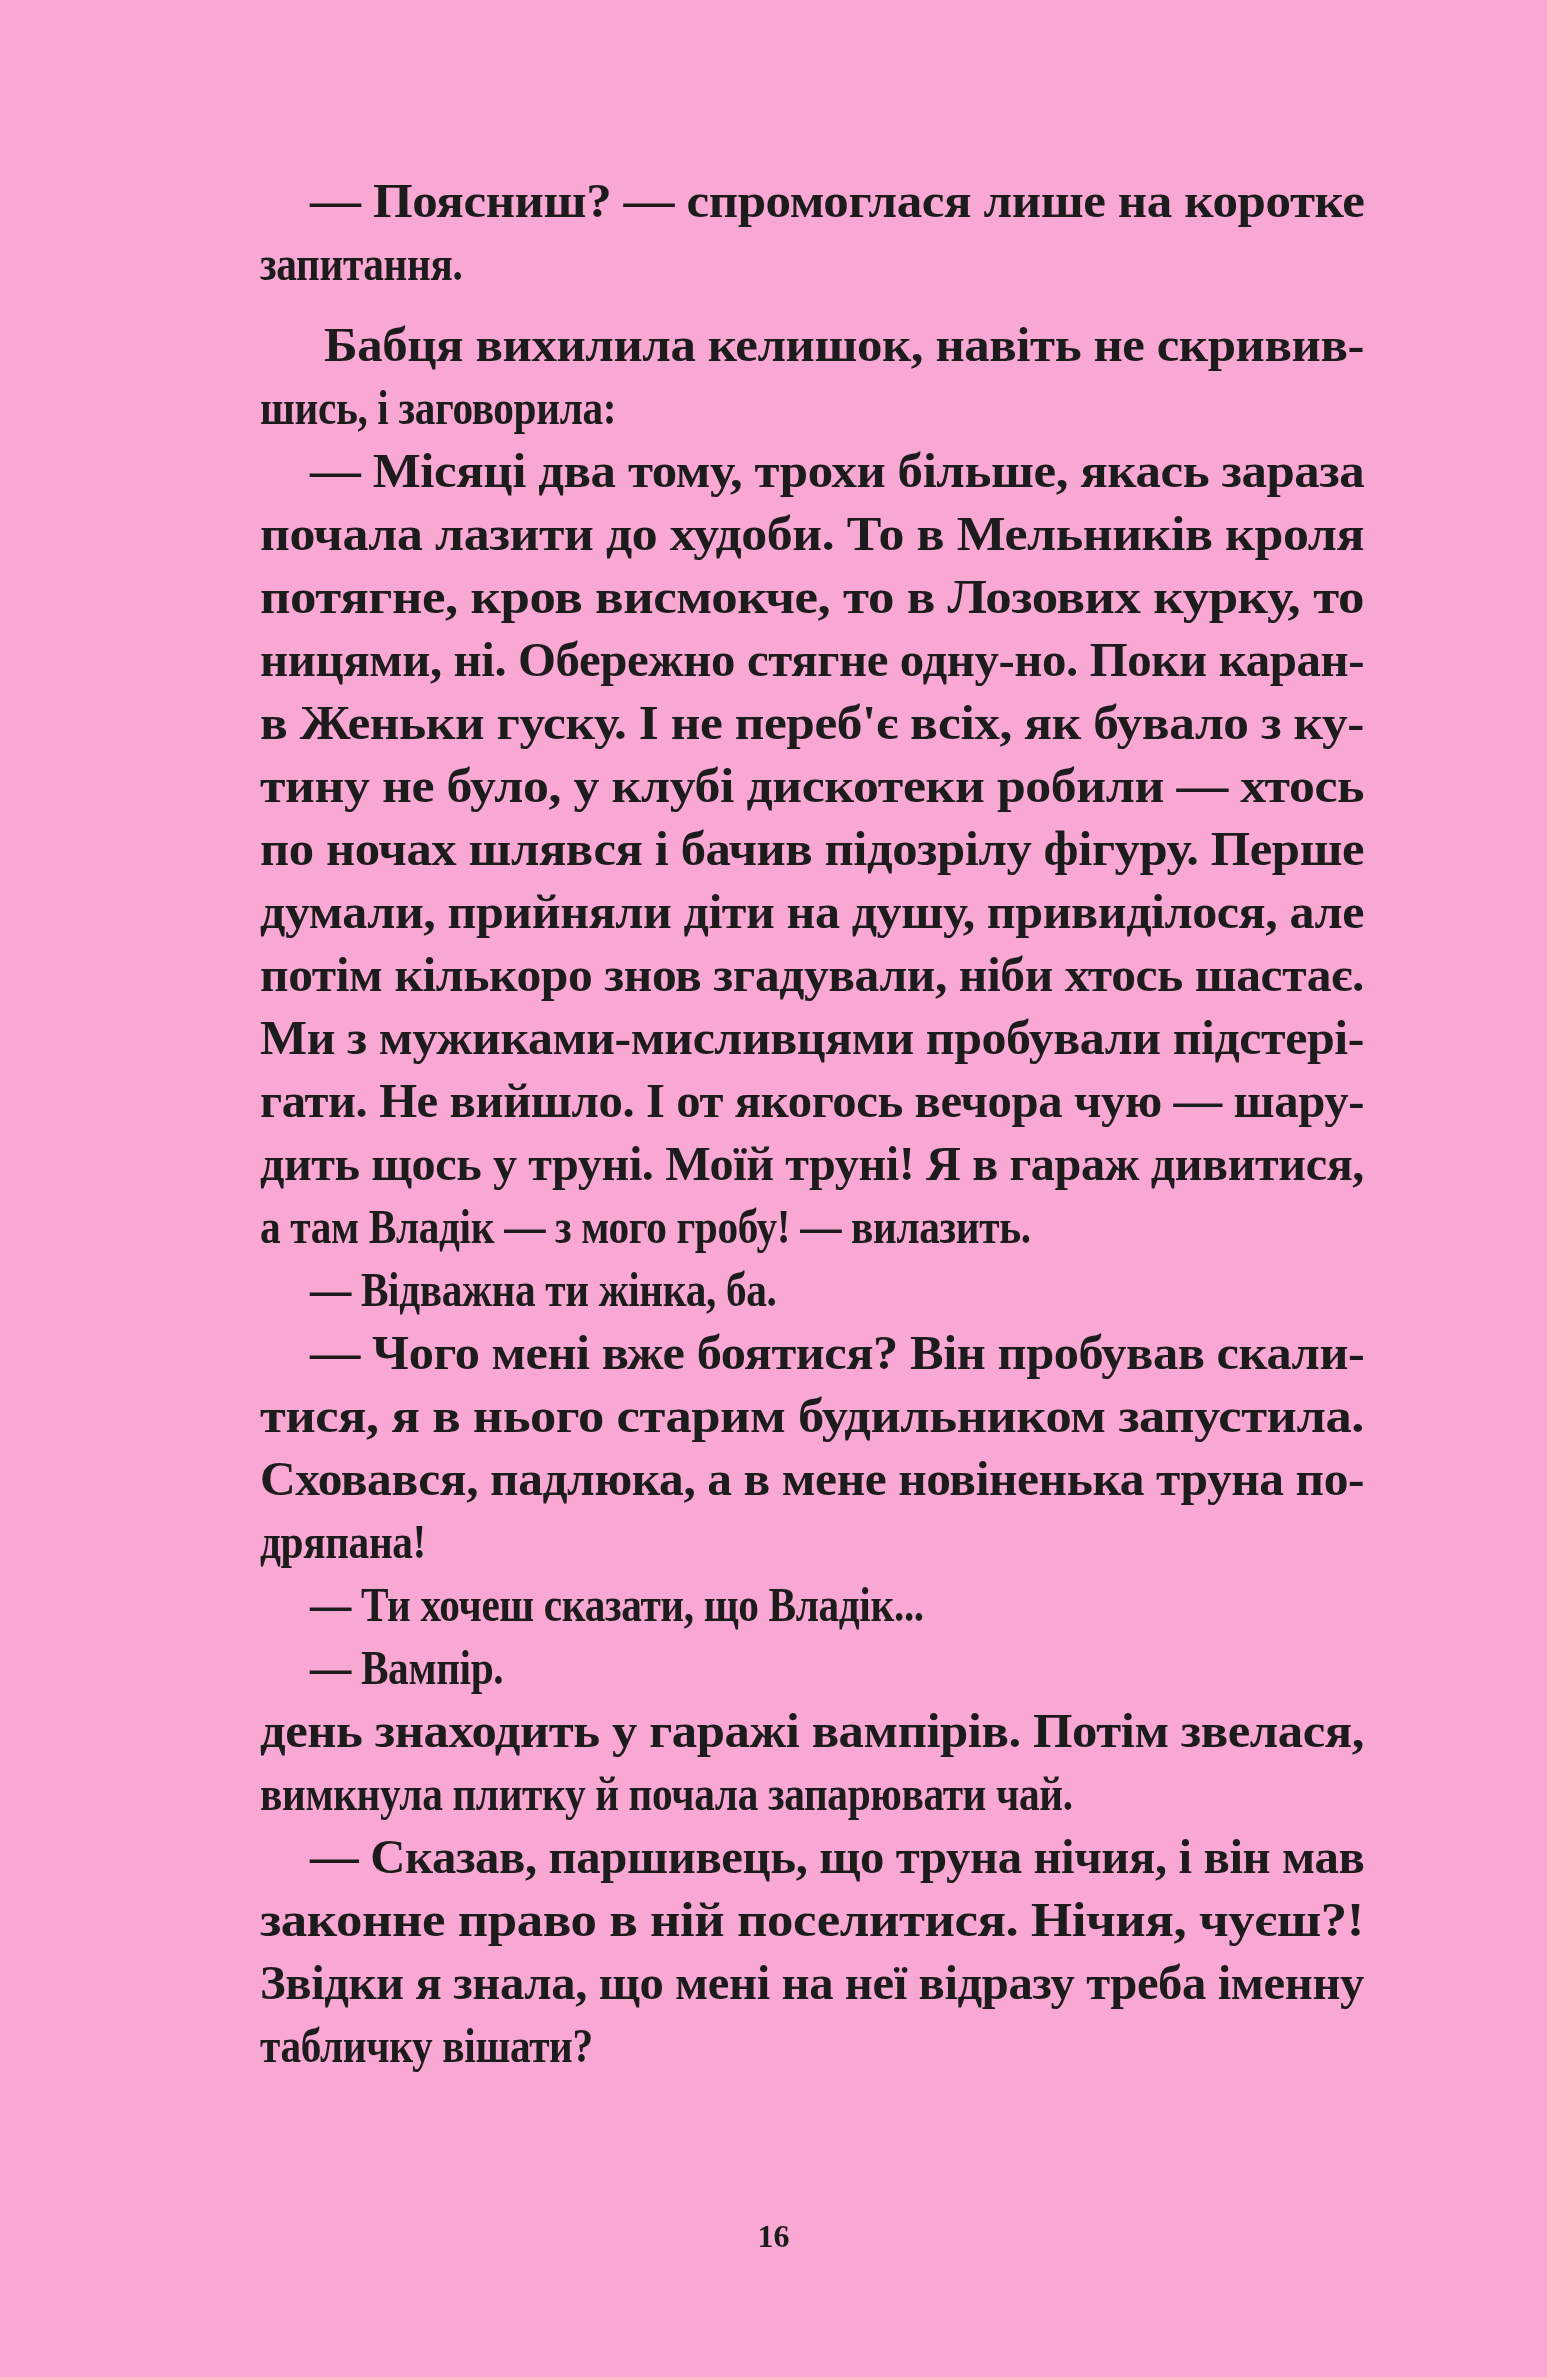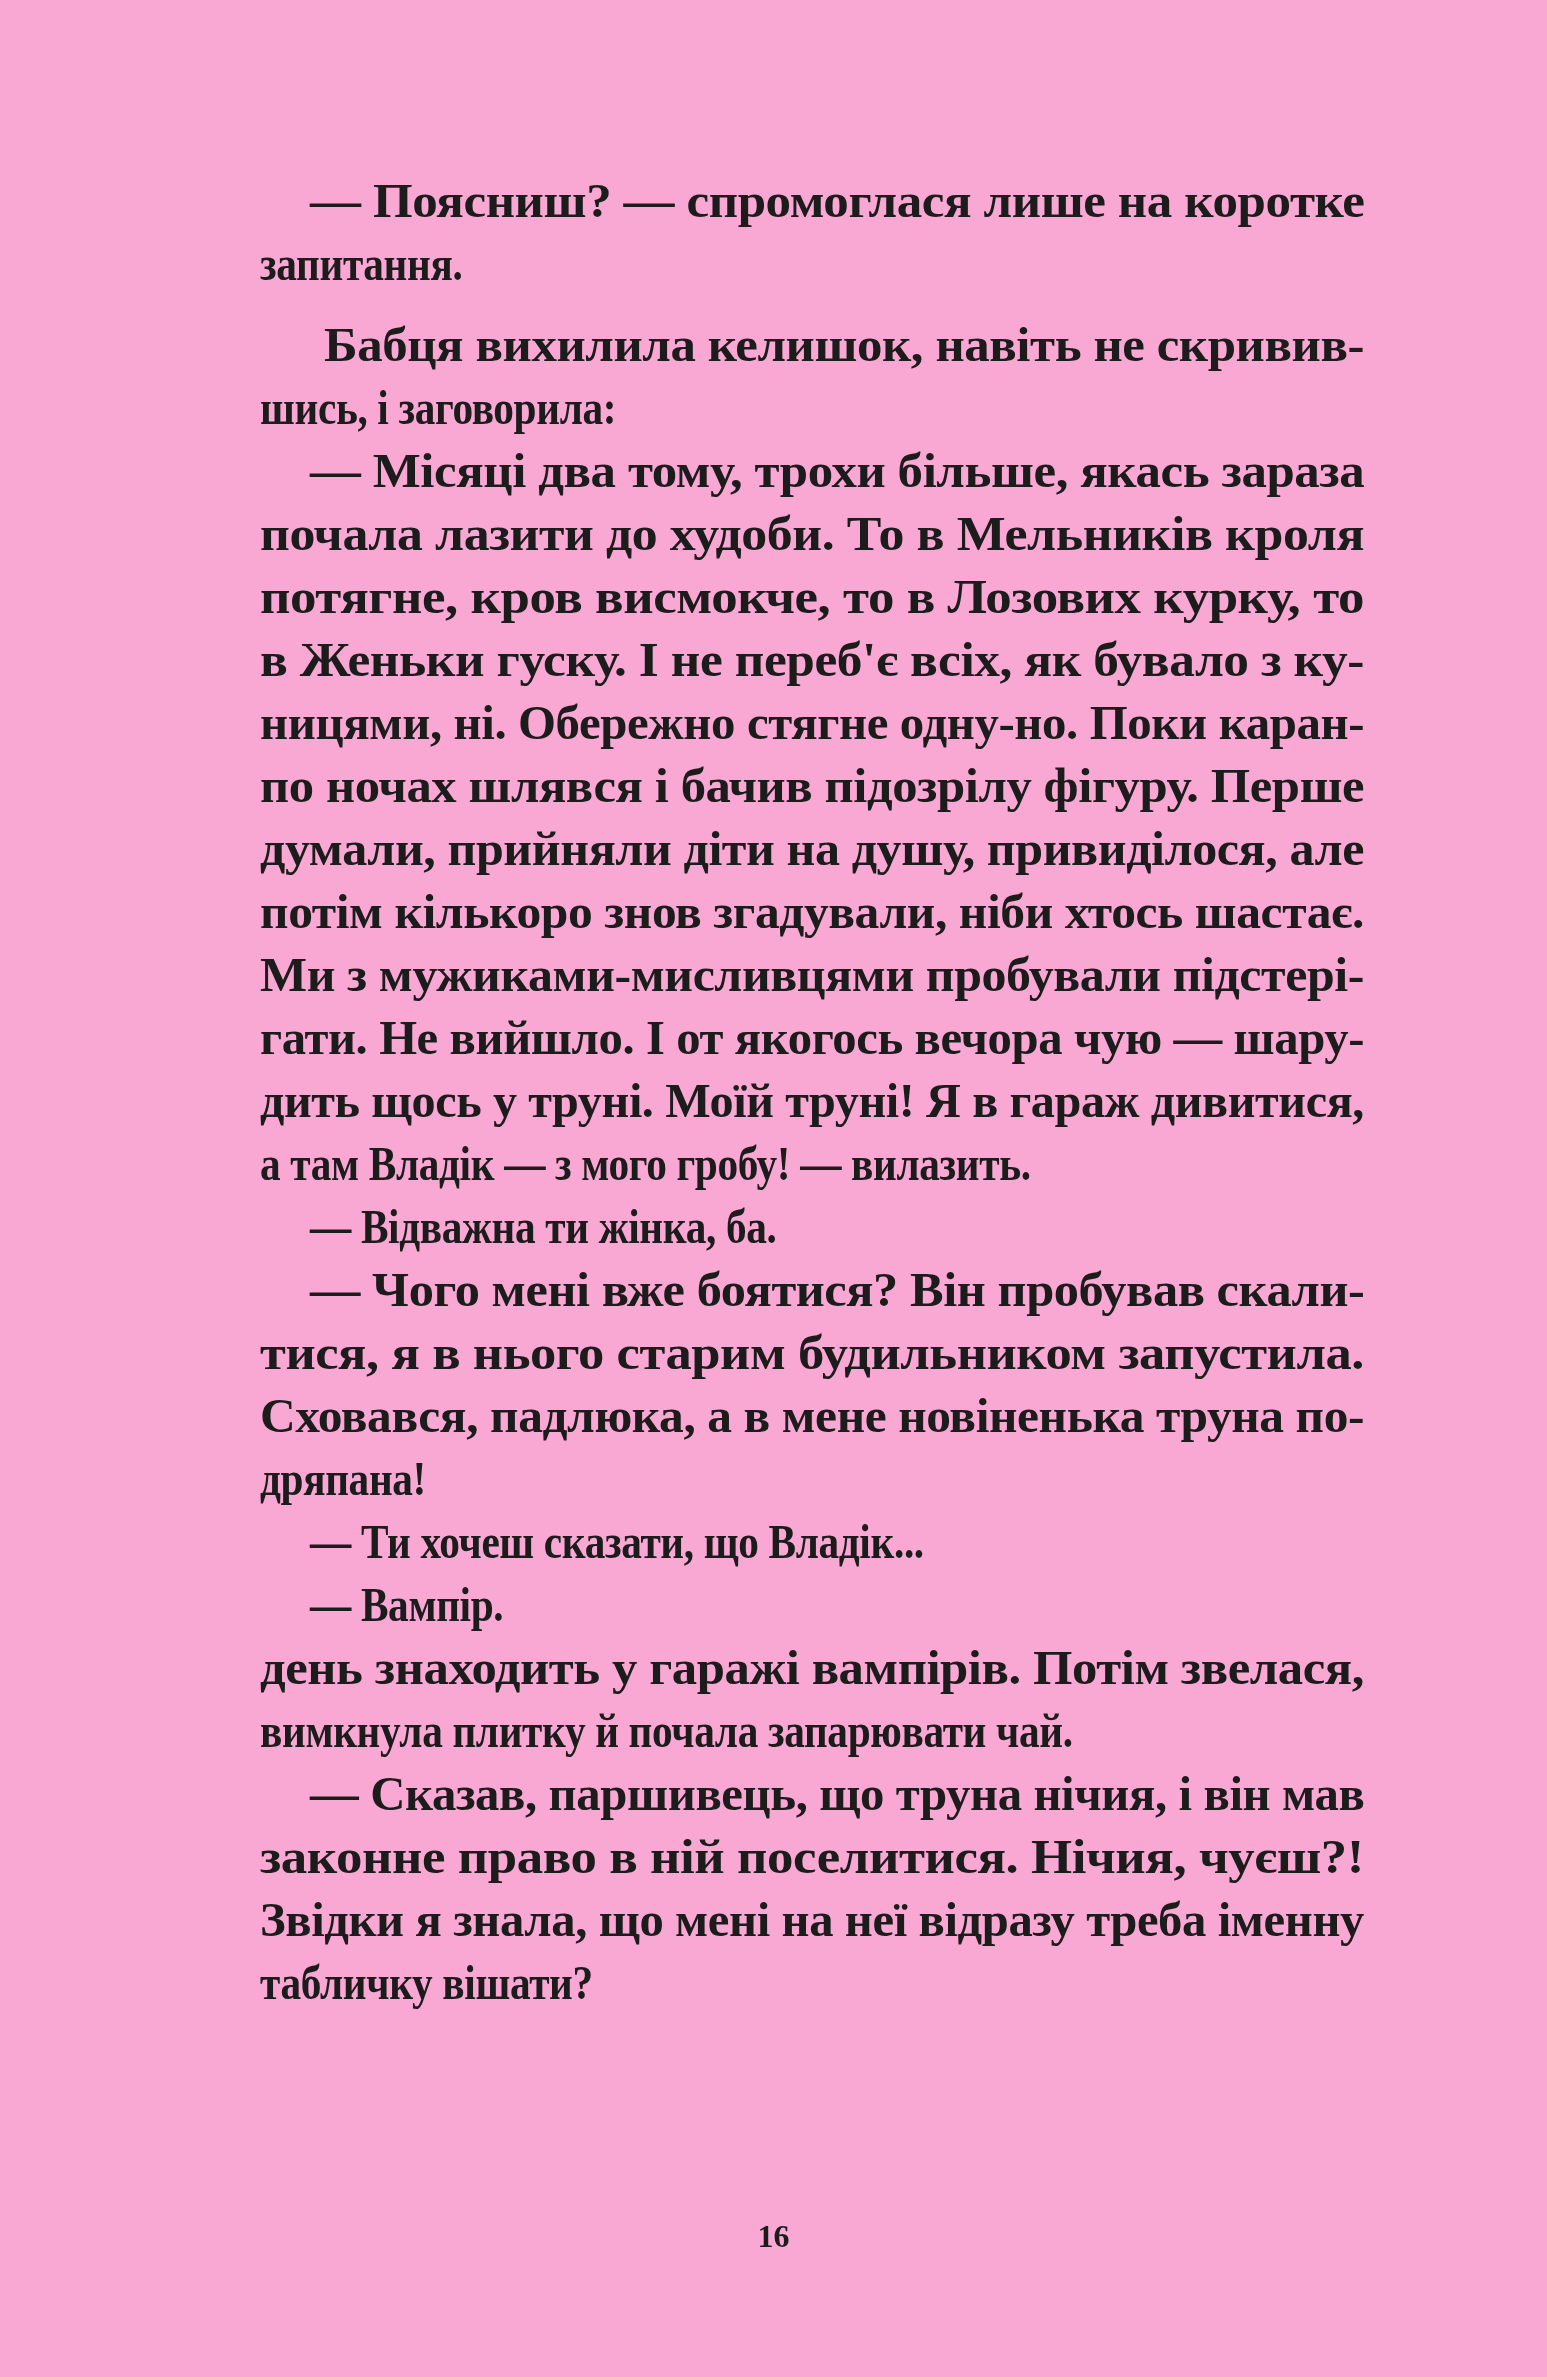--- a/index.html
+++ b/index.html
@@ -61,22 +61,23 @@
 
 <div class="page">
   <div class="text-block" id="text-block">
       <div class="line indent-dash"><span class="txt" style="transform: scaleX(1.0625);">— Поясниш? — спромоглася лише на коротке</span></div>
       <div class="line"><span class="txt" style="transform: scaleX(0.86);">запитання.</span></div>
       <div class="line indent-para"><span class="txt" style="transform: scaleX(1.0596);">Бабця вихилила келишок, навіть не скривив-</span></div>
       <div class="line"><span class="txt" style="transform: scaleX(0.86);">шись, і заговорила:</span></div>
       <div class="line indent-dash"><span class="txt" style="transform: scaleX(1.06);">— Місяці два тому, трохи більше, якась зараза</span></div>
       <div class="line"><span class="txt" style="transform: scaleX(1.08);">почала лазити до худоби. То в Мельників кроля</span></div>
       <div class="line"><span class="txt" style="transform: scaleX(1.1017);">потягне, кров висмокче, то в Лозових курку, то</span></div>
+      <div class="line"><span class="txt" style="transform: scaleX(1.0179);">ницями, ні. Обережно стягне одну-но. Поки каран-</span></div>
       <div class="line"><span class="txt" style="transform: scaleX(1.0702);">в Женьки гуску. І не переб'є всіх, як бувало з ку-</span></div>
-      <div class="line"><span class="txt" style="transform: scaleX(1.0179);">ницями, ні. Обережно стягне одну-но. Поки каран-</span></div>
+      <div class="line"><span class="txt" style="transform: scaleX(1.0804);">тину не було, у клубі дискотеки робили — хтось</span></div>
       <div class="line"><span class="txt" style="transform: scaleX(1.0556);">по ночах шлявся і бачив підозрілу фігуру. Перше</span></div>
       <div class="line"><span class="txt" style="transform: scaleX(1.0428);">думали, прийняли діти на душу, привиділося, але</span></div>
       <div class="line"><span class="txt" style="transform: scaleX(1.0319);">потім кількоро знов згадували, ніби хтось шастає.</span></div>
       <div class="line"><span class="txt" style="transform: scaleX(1.04);">Ми з мужиками-мисливцями пробували підстері-</span></div>
       <div class="line"><span class="txt" style="transform: scaleX(1.0148);">гати. Не вийшло. І от якогось вечора чую — шару-</span></div>
       <div class="line"><span class="txt" style="transform: scaleX(1.0035);">дить щось у труні. Моїй труні! Я в гараж дивитися,</span></div>
       <div class="line"><span class="txt" style="transform: scaleX(0.86);">а там Владік — з мого гробу! — вилазить.</span></div>
       <div class="line indent-dash"><span class="txt" style="transform: scaleX(0.86);">— Відважна ти жінка, ба.</span></div>
       <div class="line indent-dash"><span class="txt" style="transform: scaleX(1.0494);">— Чого мені вже боятися? Він пробував скали-</span></div>
       <div class="line"><span class="txt" style="transform: scaleX(1.0948);">тися, я в нього старим будильником запустила.</span></div>

